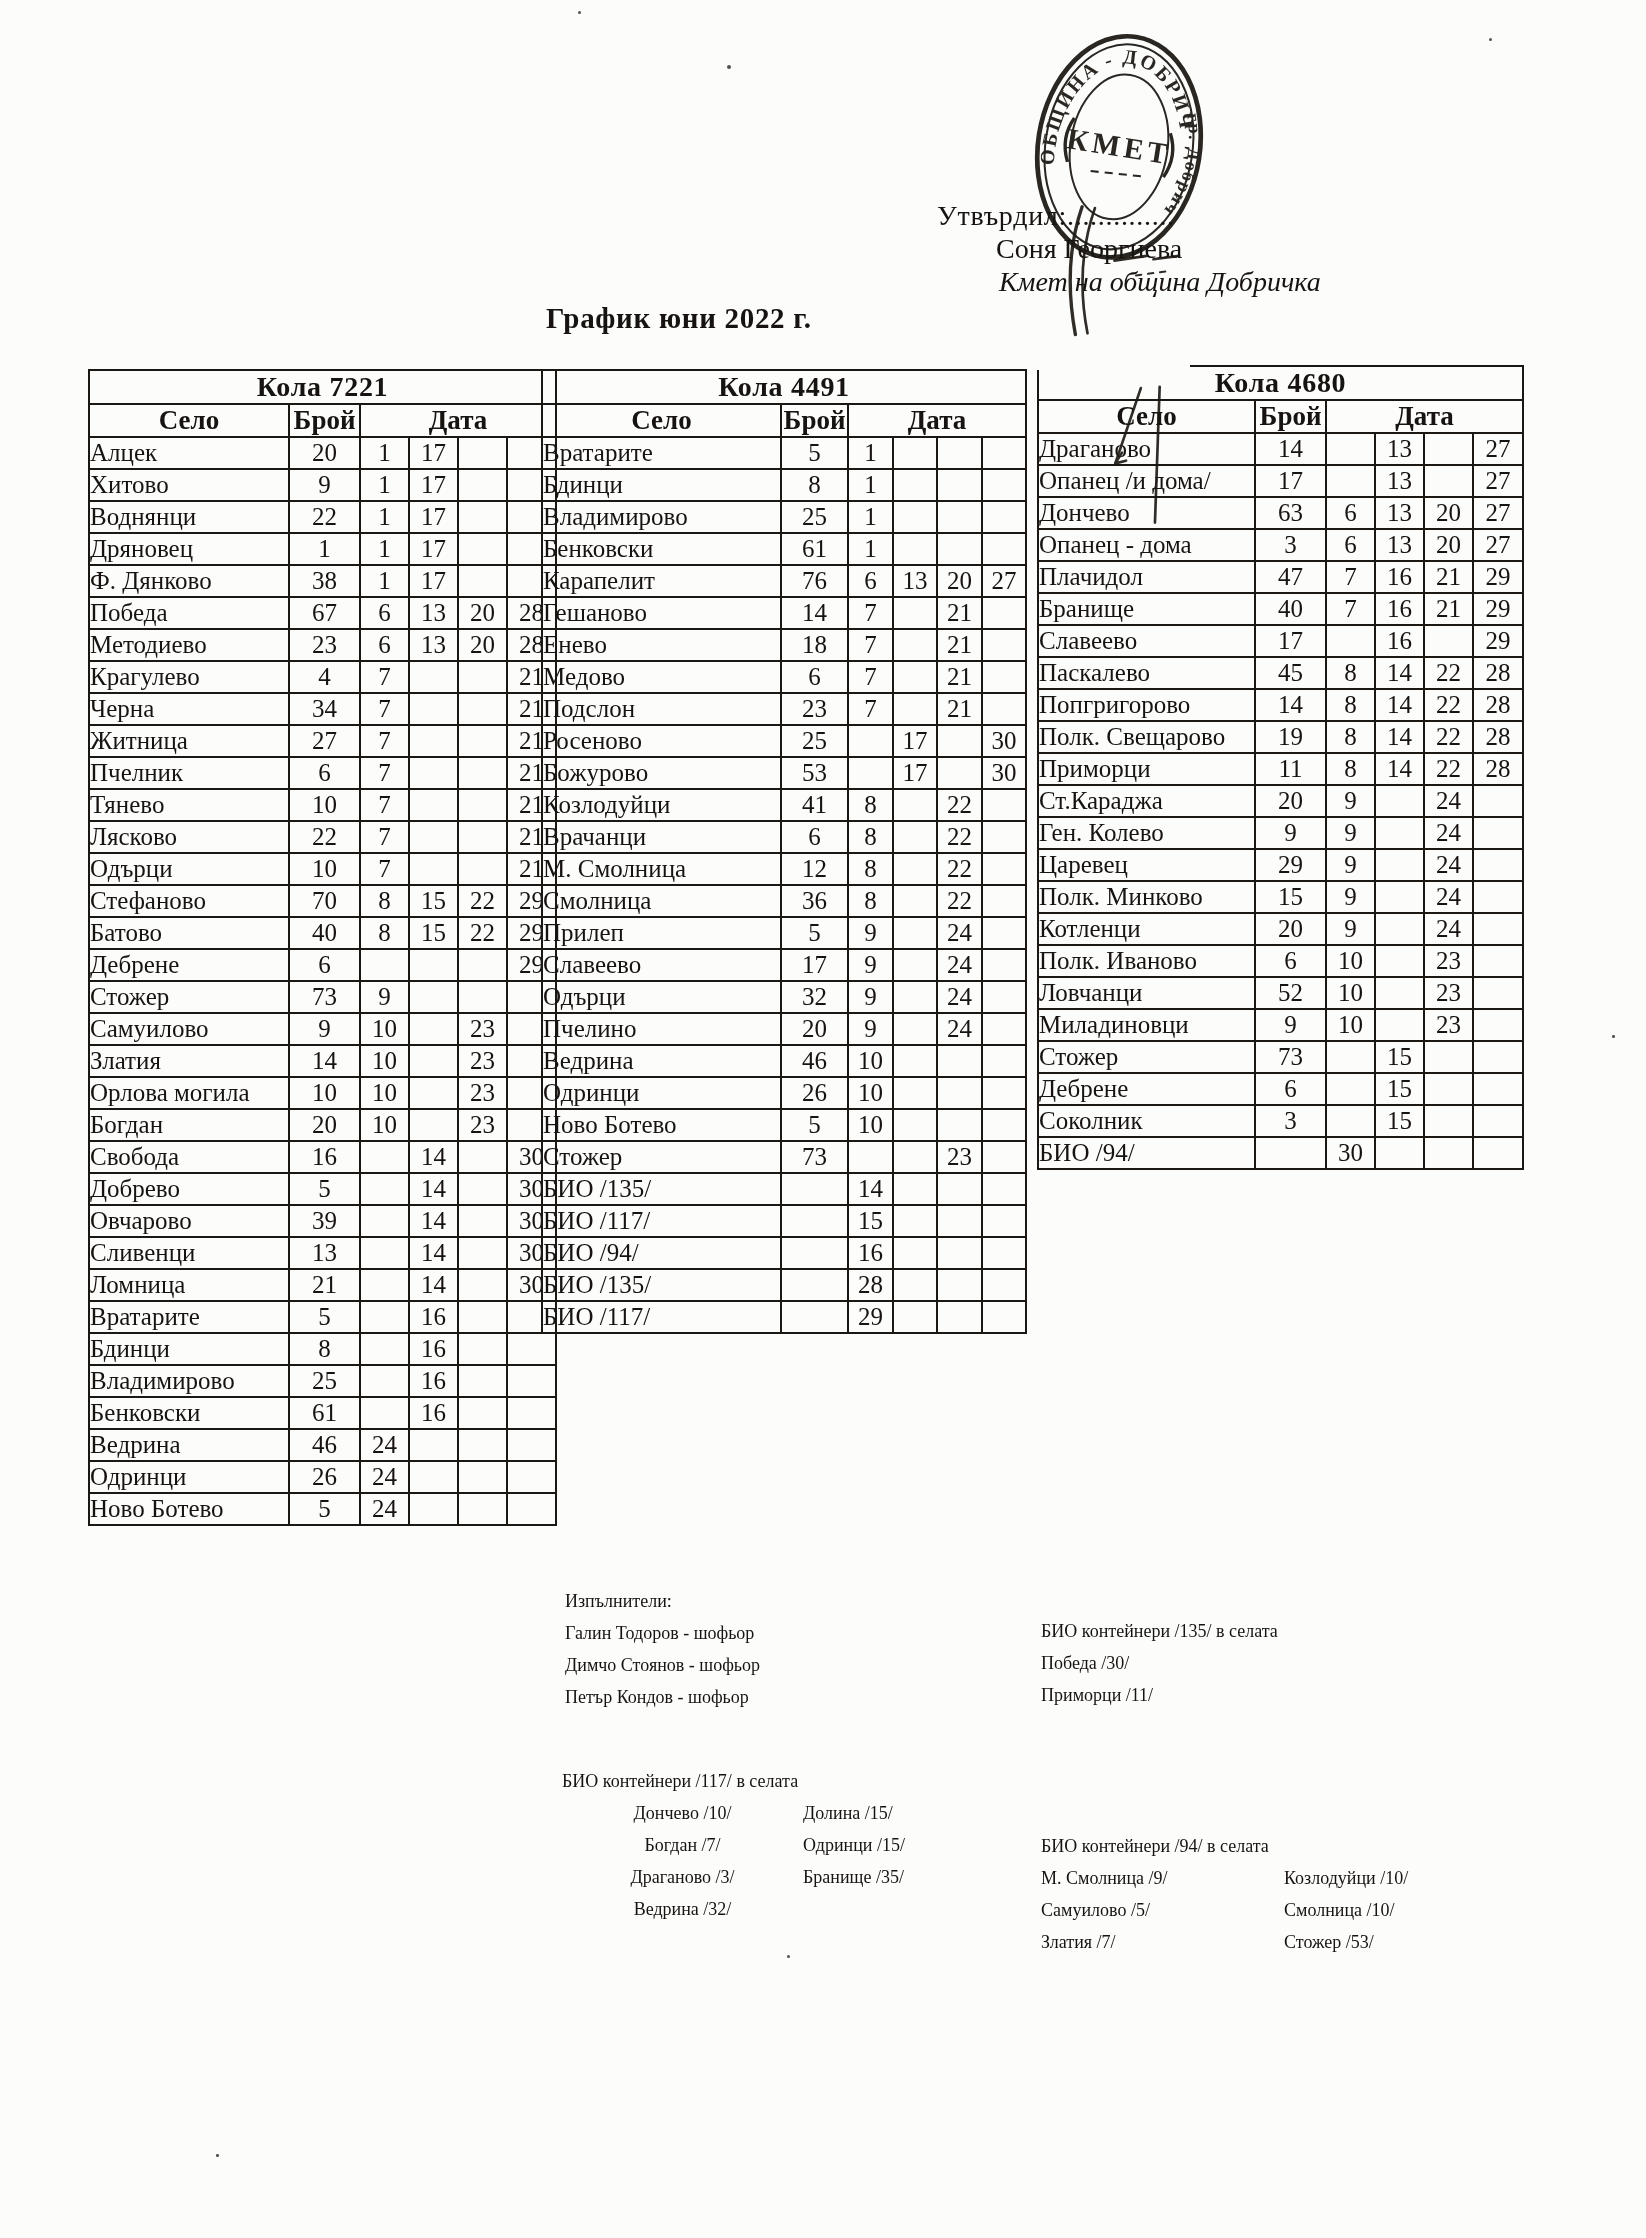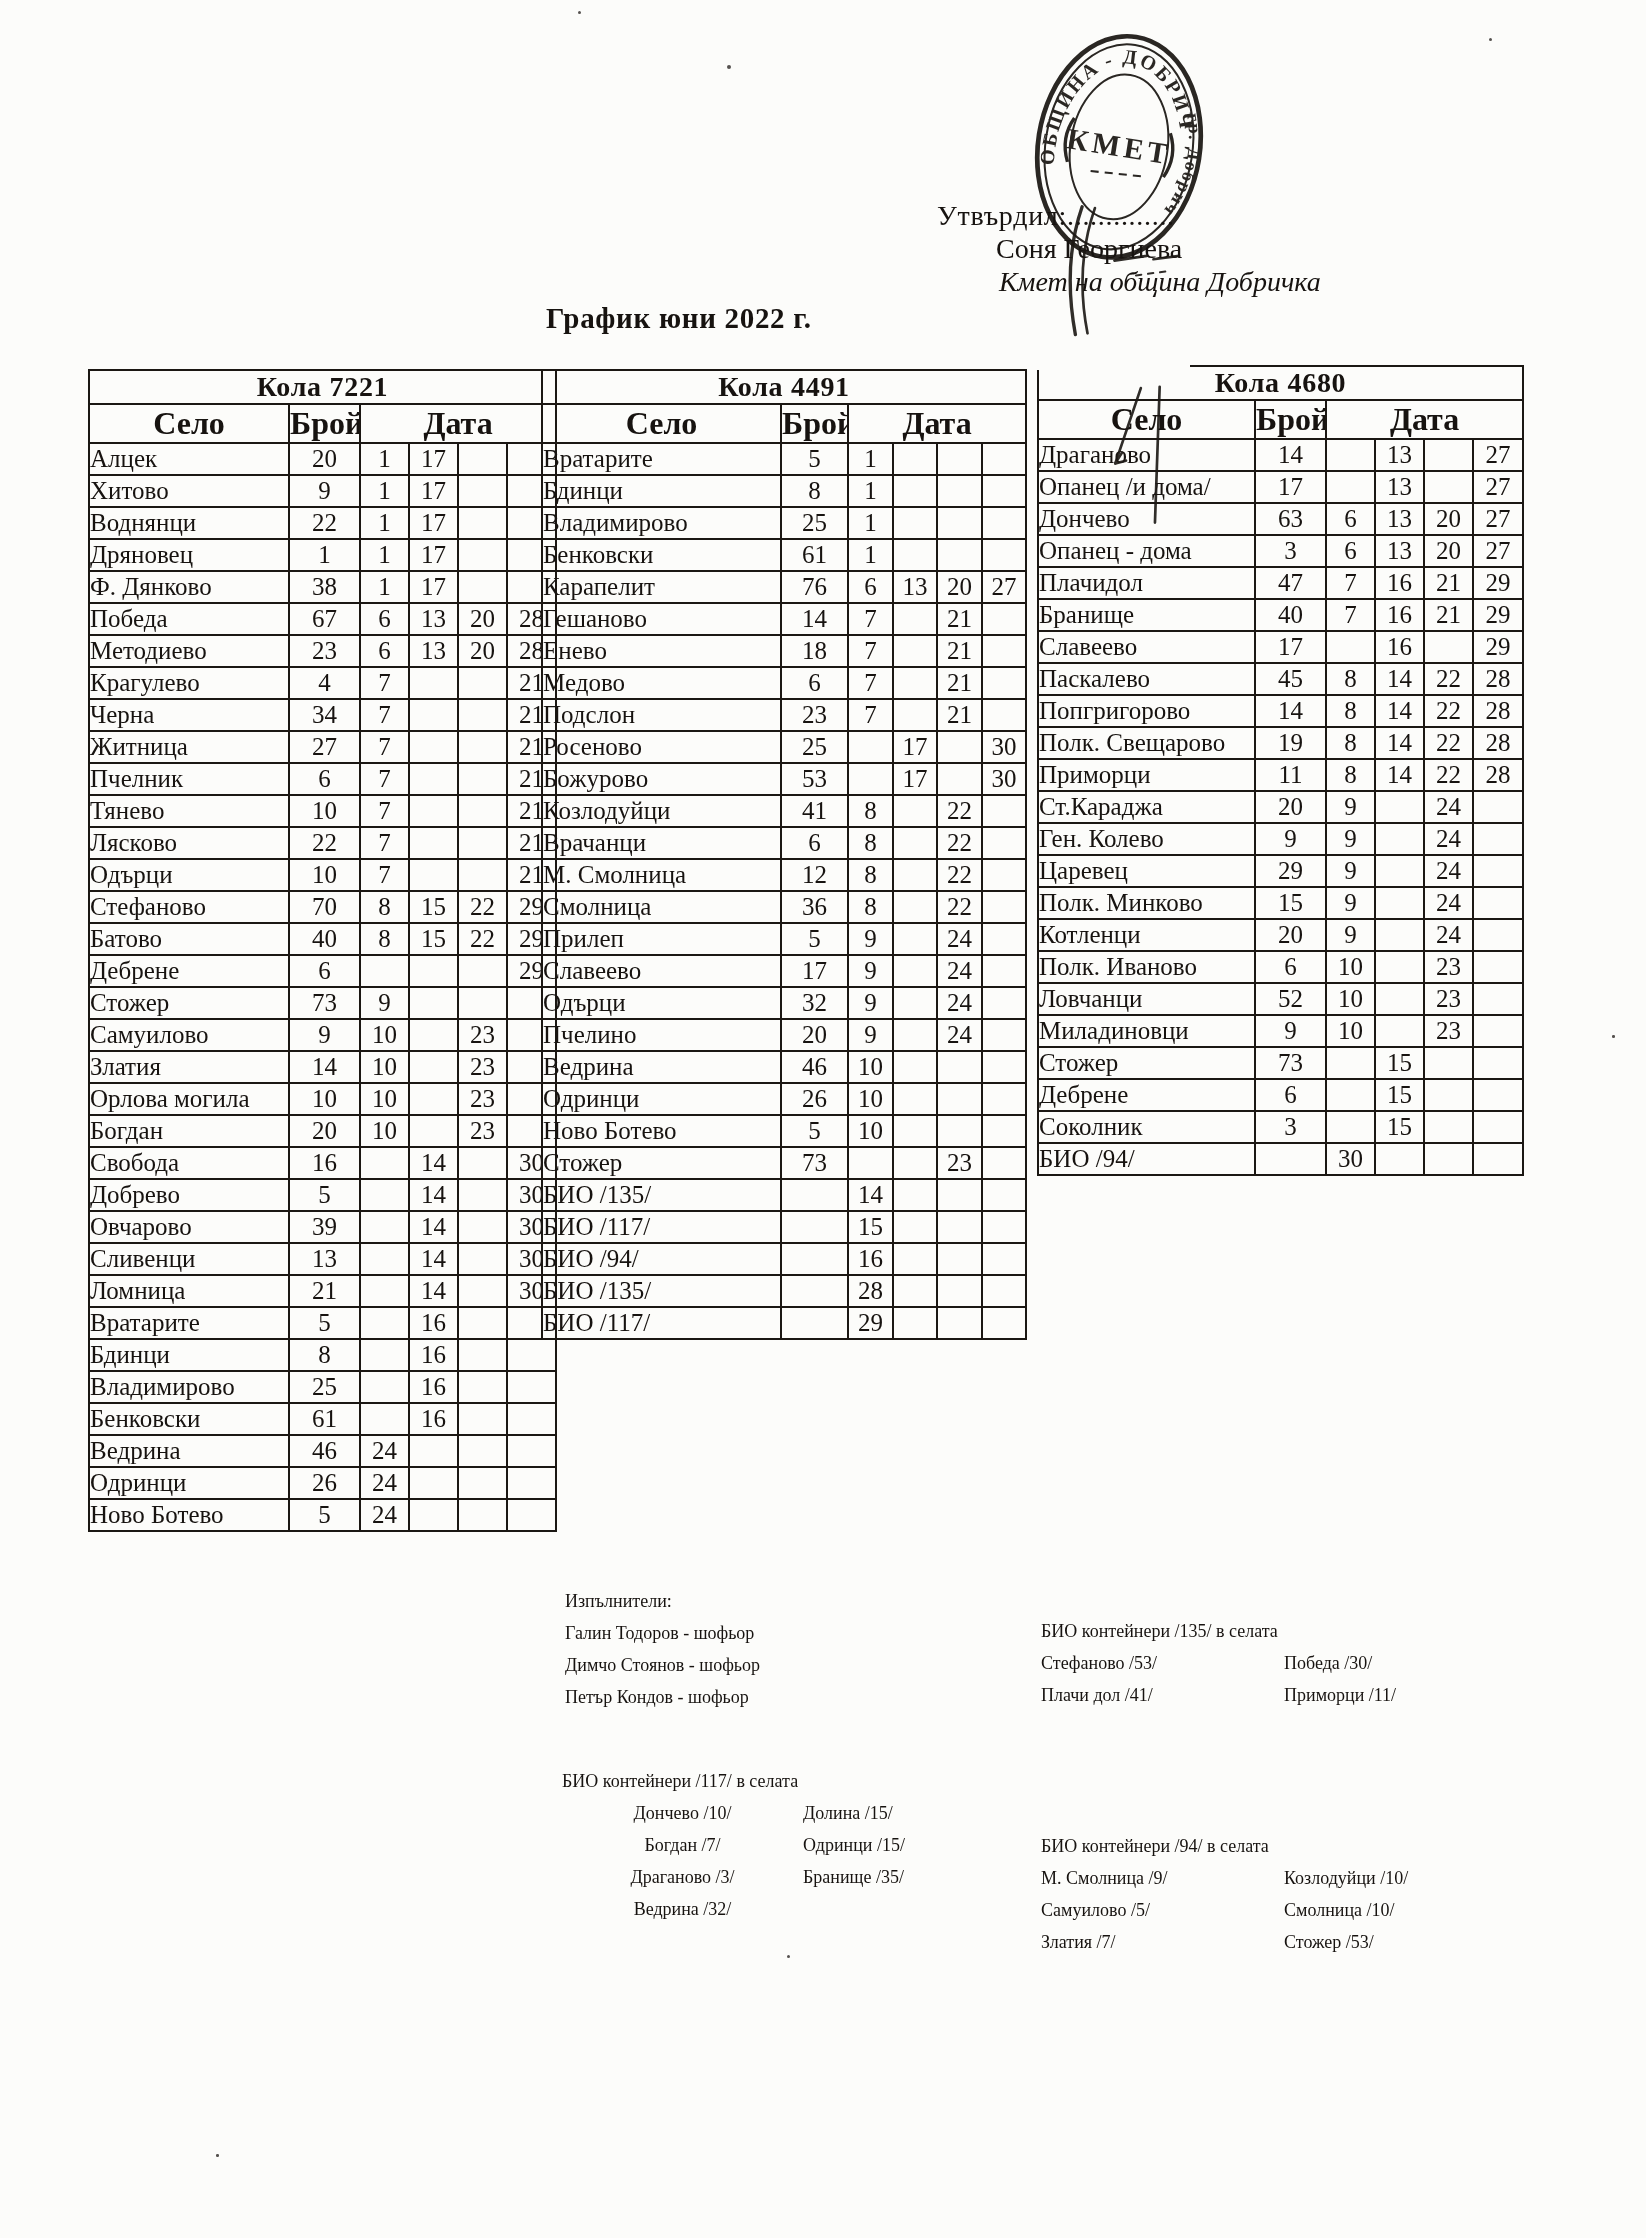--- a/index.html
+++ b/index.html
@@ -22,21 +22,21 @@
 
   
   table.sched{border-collapse:collapse;table-layout:fixed;}
   table.sched th,table.sched td{
     border:2px solid #1b1713;
     overflow:hidden;white-space:nowrap;
     padding:0;
   }
   table.sched{border:2.7px solid #1b1713;}
   tr.t-name-row th{height:30px;font-size:28px;font-weight:bold;text-align:center;letter-spacing:0.7px;}
-  tr.t-head-row th{height:30px;font-size:32px;font-weight:bold;text-align:center;}
+  tr.t-head-row th{height:30px;font-size:27px;font-weight:bold;text-align:center;}
   table.sched tbody td{height:30px;font-size:25px;}
   td.vc{text-align:left;padding-left:6.7px;padding-right:2.7px;}
   td.cc{text-align:center;}
   td.dc{text-align:center;}
 
   
   .txt{font-size:18px;line-height:32px;}
   .bio .cols{display:flex;}
   .bio .colL{flex:0 0 auto;}
   .bio0 .colL{width:241px;text-align:center;}
@@ -868,24 +868,20 @@
         <div>Долина /15/</div>
         <div>Одринци /15/</div>
         <div>Бранище /35/</div>
       </div>
     </div>
   </div>
 
   <div class="abs txt bio bio12" style="left:1041px;top:1615px;">
     <div>БИО контейнери /135/ в селата</div>
     <div class="cols">
-      <div class="colL">
-        <div>Стефаново /53/</div>
-        <div>Плачи дол /41/</div>
-      </div>
       <div class="colR">
         <div>Победа /30/</div>
         <div>Приморци /11/</div>
       </div>
     </div>
   </div>
 
   <div class="abs txt bio bio12" style="left:1041px;top:1830px;">
     <div>БИО контейнери /94/ в селата</div>
     <div class="cols">

